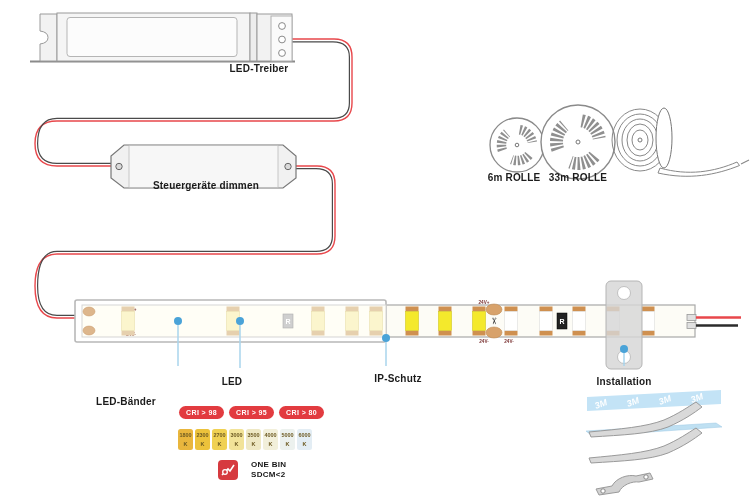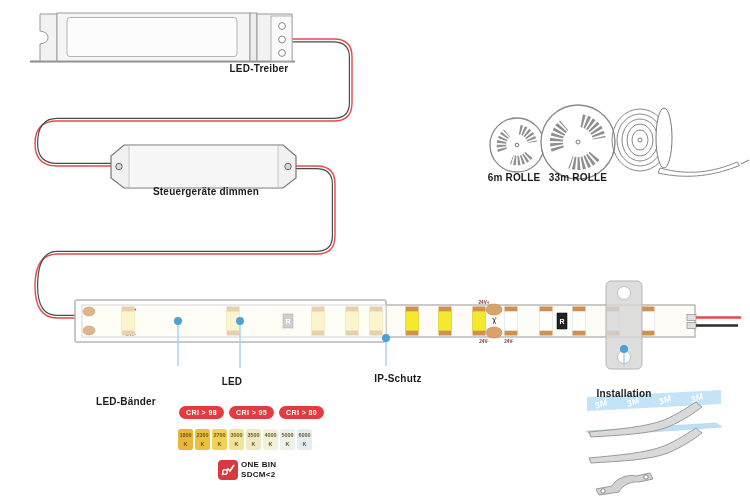--- a/index.html
+++ b/index.html
@@ -15,21 +15,21 @@
   .ledc{--pad:#e6d0ae;--body:#fbf5cd;--bstroke:#eadfae;}
   .ledy{--pad:#cf9050;--body:#f4e92c;--bstroke:#d2c81f;}
   .ledw{--pad:#cf9050;--body:#ffffff;--bstroke:#dcdcdc;}
   .cri-row{position:absolute;left:179px;top:406px;display:flex;gap:5px;}
   .cri{background:#e23b40;color:#fff;font-size:7px;font-weight:700;padding:3px 7px;
        border-radius:7px;letter-spacing:.4px;line-height:1;}
   .cct-row{position:absolute;left:178px;top:429px;display:flex;gap:2px;}
   .cct{width:15px;height:21px;border-radius:2.5px;display:flex;flex-direction:column;
        align-items:center;justify-content:center;font-size:5.5px;font-weight:700;
        color:#6d5a22;line-height:1.5;}
-  .onebin{position:absolute;left:218px;top:460px;display:flex;align-items:flex-start;gap:3px;}
+  .onebin{position:absolute;left:218px;top:460px;display:flex;align-items:flex-start;gap:13px;}
   .onebin-text{font-size:8px;font-weight:700;color:#161616;line-height:1.25;letter-spacing:.3px;}
   .tape3m{font:italic 700 9px "Liberation Sans",sans-serif;fill:rgba(255,255,255,.95);}
 </style>
 </head>
 <body>
 
 <div id="app">
 
 <svg width="750" height="500" viewBox="0 0 750 500">
   <defs>
@@ -174,27 +174,27 @@
 
     <g>
       <path d="M596,489 L612,486 C616,478 628,474 636,476 L650,473 L653,479 L639,482 C632,481 622,485 619,492 L599,495 Z" fill="#d2d2d2" stroke="#9a9a9a"></path>
       <circle cx="603" cy="491" r="2.2" fill="#ffffff" stroke="#888888"></circle>
       <circle cx="646" cy="477" r="2.2" fill="#ffffff" stroke="#888888"></circle>
     </g>
   </g>
 </svg>
 
 <div class="lbl" style="left:259px;top:63px">LED-Treiber</div>
-<div class="lbl" style="left:206px;top:186px">Steuergeräte dimmen</div>
+<div class="lbl" style="left:206px;top:180px">Steuergeräte dimmen</div>
 <div class="lbl" style="left:514px;top:172px">6m ROLLE</div>
 <div class="lbl" style="left:578px;top:172px">33m ROLLE</div>
 <div class="lbl" style="left:126px;top:396px">LED-Bänder</div>
 <div class="lbl" style="left:232px;top:376px">LED</div>
 <div class="lbl" style="left:398px;top:373px">IP-Schutz</div>
-<div class="lbl" style="left:624px;top:388px">Installation</div>
+<div class="lbl" style="left:624px;top:376px">Installation</div>
 
 <div class="cri-row">
   <div class="cri">CRI &gt; 98</div>
   <div class="cri">CRI &gt; 95</div>
   <div class="cri">CRI &gt; 80</div>
 </div>
 
 <div class="cct-row">
   <div class="cct" style="background: rgb(233, 182, 61);">
         <span>1800</span>

